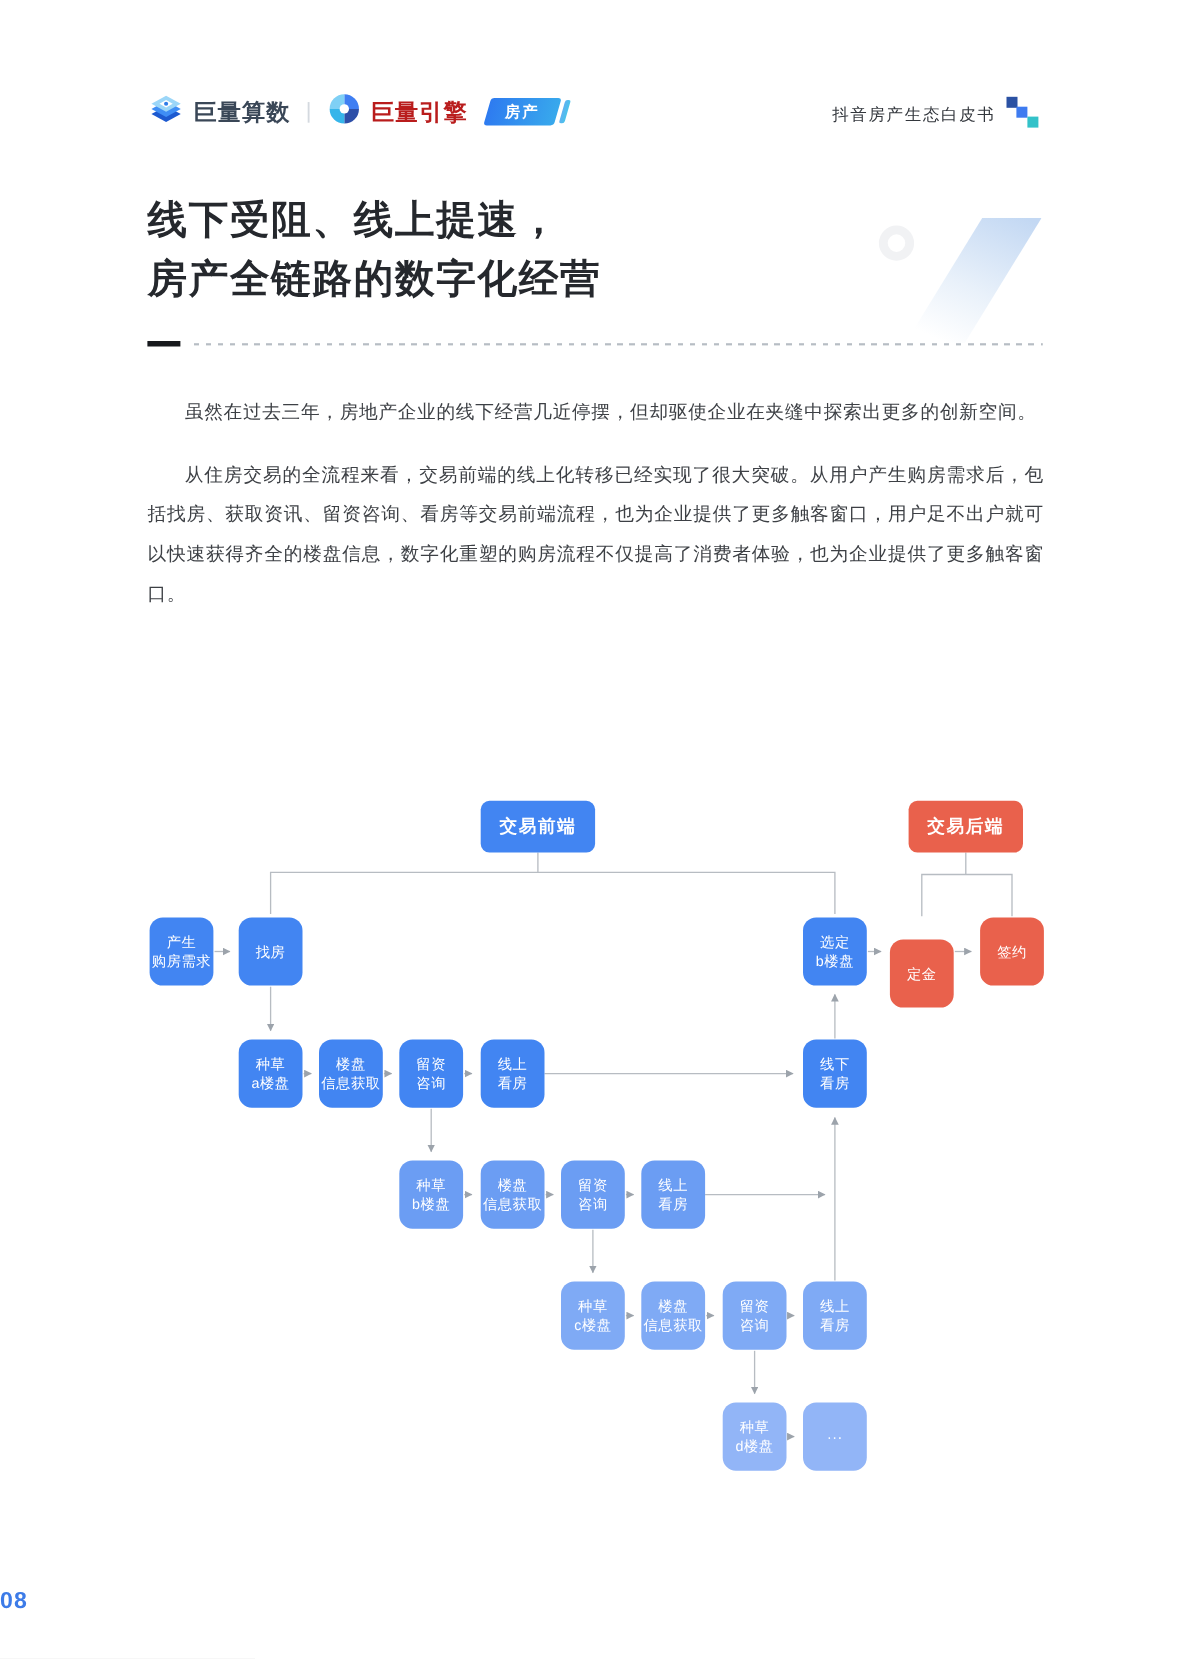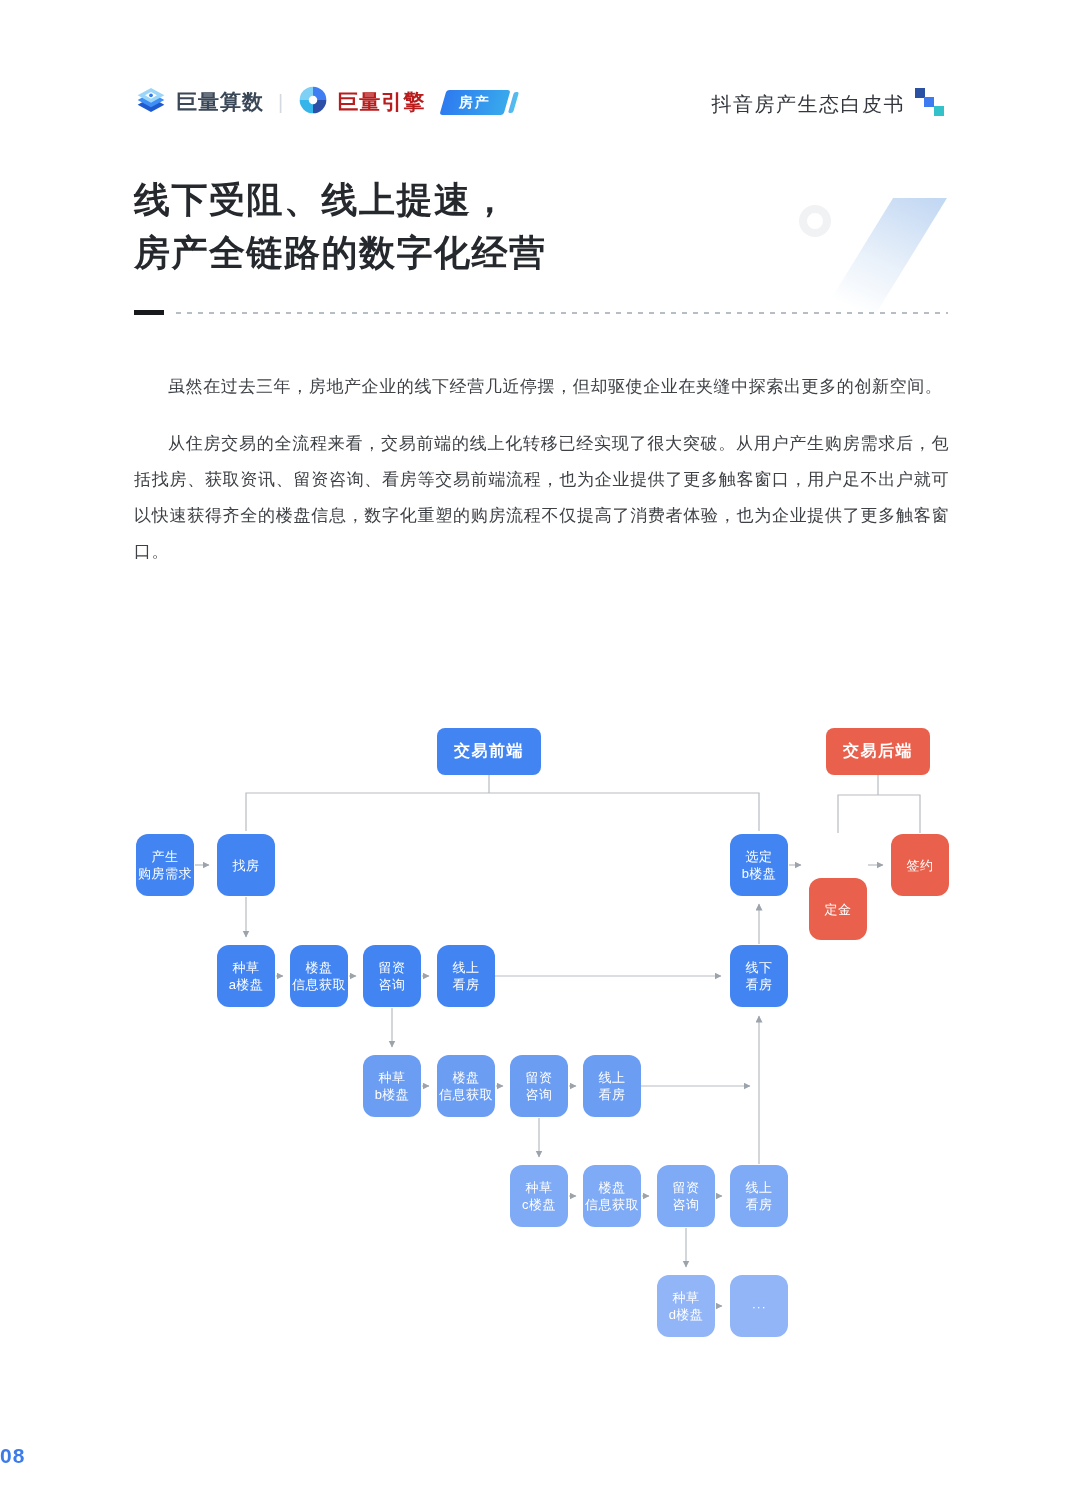--- a/index.html
+++ b/index.html
@@ -17,21 +17,21 @@
   .logo-text-blue { font-size:21px; font-weight:700; color:#b91c1c; letter-spacing:1px; }
   .logo-sep { color:#d4d9df; font-size:20px; font-weight:400; padding:0 2px; }
   .badge { position:relative; margin-left:6px; width:64px; height:25px;
            transform:skewX(-16deg); border-radius:3px;
            background:linear-gradient(90deg,#2e7bf0,#38a9ec);
            display:flex; align-items:center; justify-content:center; }
   .badge span { transform:skewX(16deg); color:#fff; font-size:14px; font-weight:700; letter-spacing:2px; }
   .badge::after { content:""; position:absolute; right:-9px; top:2px; width:5px; height:21px;
                   background:linear-gradient(90deg,#5fb2f2,#49c3ea); border-radius:2px; }
   .hdr-right { display:flex; align-items:center; gap:10px; }
-  .hdr-right-title { font-size:20px; color:#33373d; letter-spacing:1.5px; }
+  .hdr-right-title { font-size:15px; color:#33373d; letter-spacing:1.5px; }
   .sq-stack { position:relative; width:34px; height:32px; }
   .sq { position:absolute; width:10px; height:10px; }
   .sq1 { left:0; top:0; background:#2b51a3; }
   .sq2 { left:9px; top:9px; background:#3e7bf0; }
   .sq3 { left:19px; top:18px; background:#33c2c9; }
 
   
   .title { position:absolute; left:134px; top:173px; font-size:36px; line-height:53px;
            font-weight:700; color:#25282d; letter-spacing:1.5px; }
   .rule-tick { position:absolute; left:134px; top:310px; width:30px; height:5px; background:#17191d; }
@@ -40,21 +40,21 @@
   .deco-ring { position:absolute; left:799px; top:205px; width:32px; height:32px;
                border:8px solid #f1f2f4; border-radius:50%; }
   .deco-band { position:absolute; left:823px; top:198px; width:124px; height:114px;
                clip-path:polygon(56.5% 0,100% 0,43.5% 100%,0 100%);
                background:linear-gradient(205deg,#c3d8f3 4%,#e9f1fa 55%,rgba(255,255,255,0) 90%); }
 
   
   .bodytext { position:absolute; left:134px; width:815px; top:357px;
               font-size:17px; line-height:36px; color:#3d4045; letter-spacing:0.6px;
               text-align:justify; }
-  .bodytext p { text-indent:2em; margin:12px 0 21px 0; }
+  .bodytext p { text-indent:2em; margin:0 0 21px 0; }
   .bodytext b { color:#2a2d31; font-weight:700; }
 
   
   .flow { position:absolute; left:0; top:0; width:1083px; height:1220px; pointer-events:none; }
   .flow svg { position:absolute; left:0; top:0; }
   .fc-node { position:absolute; width:58px; height:62px; border-radius:12px;
              display:flex; align-items:center; justify-content:center; text-align:center;
              color:#fff; font-size:13px; line-height:17px; white-space:pre-line; letter-spacing:0.5px; }
   .fc-header { position:absolute; width:104px; height:47px; border-radius:8px;
                display:flex; align-items:center; justify-content:center;
@@ -167,21 +167,21 @@
     </svg>
 
     <div class="fc-header t1" style="left:437px;top:728px">交易前端</div>
     <div class="fc-header red" style="left:826px;top:728px">交易后端</div>
 
     <div class="fc-node t1" style="left:136px;top:834px">产生
 购房需求</div>
     <div class="fc-node t1" style="left:217px;top:834px">找房</div>
     <div class="fc-node t1" style="left:730px;top:834px">选定
 b楼盘</div>
-    <div class="fc-node red" style="left:809px;top:878px">定金</div>
+    <div class="fc-node red" style="left:809px;top:854px">定金</div>
     <div class="fc-node red" style="left:891px;top:834px">签约</div>
 
     <div class="fc-node t1" style="left:217px;top:945px">种草
 a楼盘</div>
     <div class="fc-node t1" style="left:290px;top:945px">楼盘
 信息获取</div>
     <div class="fc-node t1" style="left:363px;top:945px">留资
 咨询</div>
     <div class="fc-node t1" style="left:437px;top:945px">线上
 看房</div>

